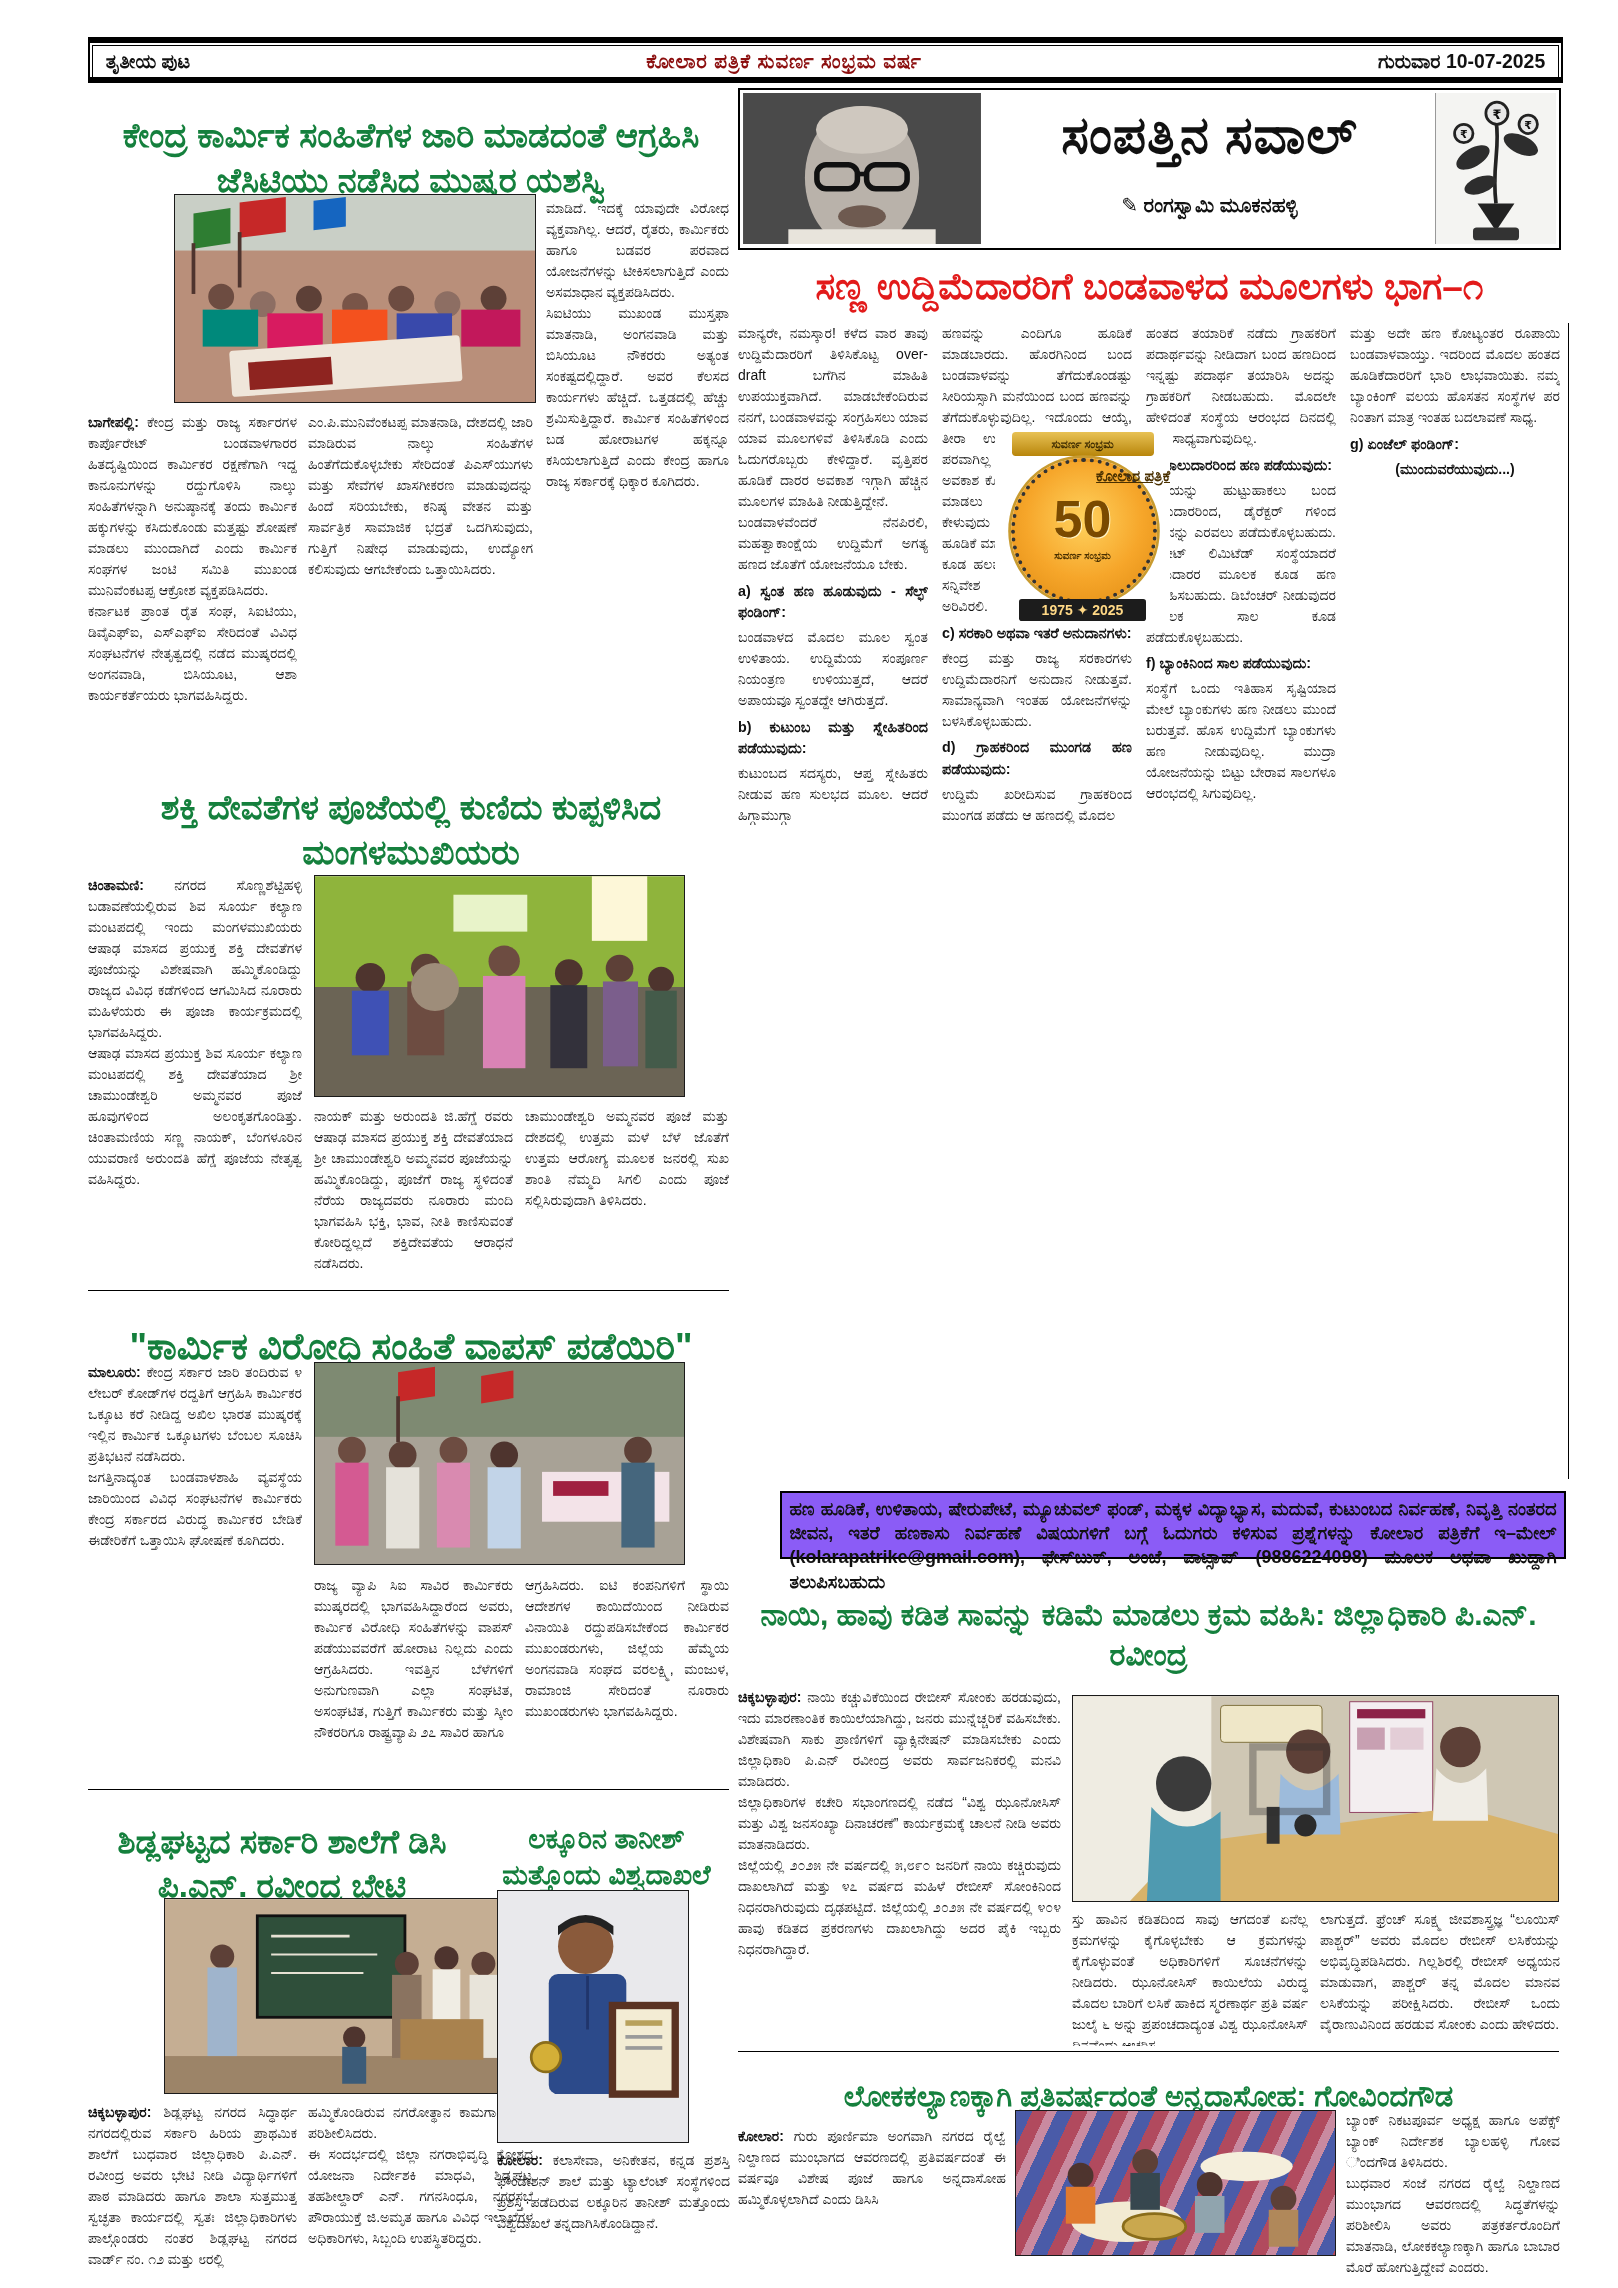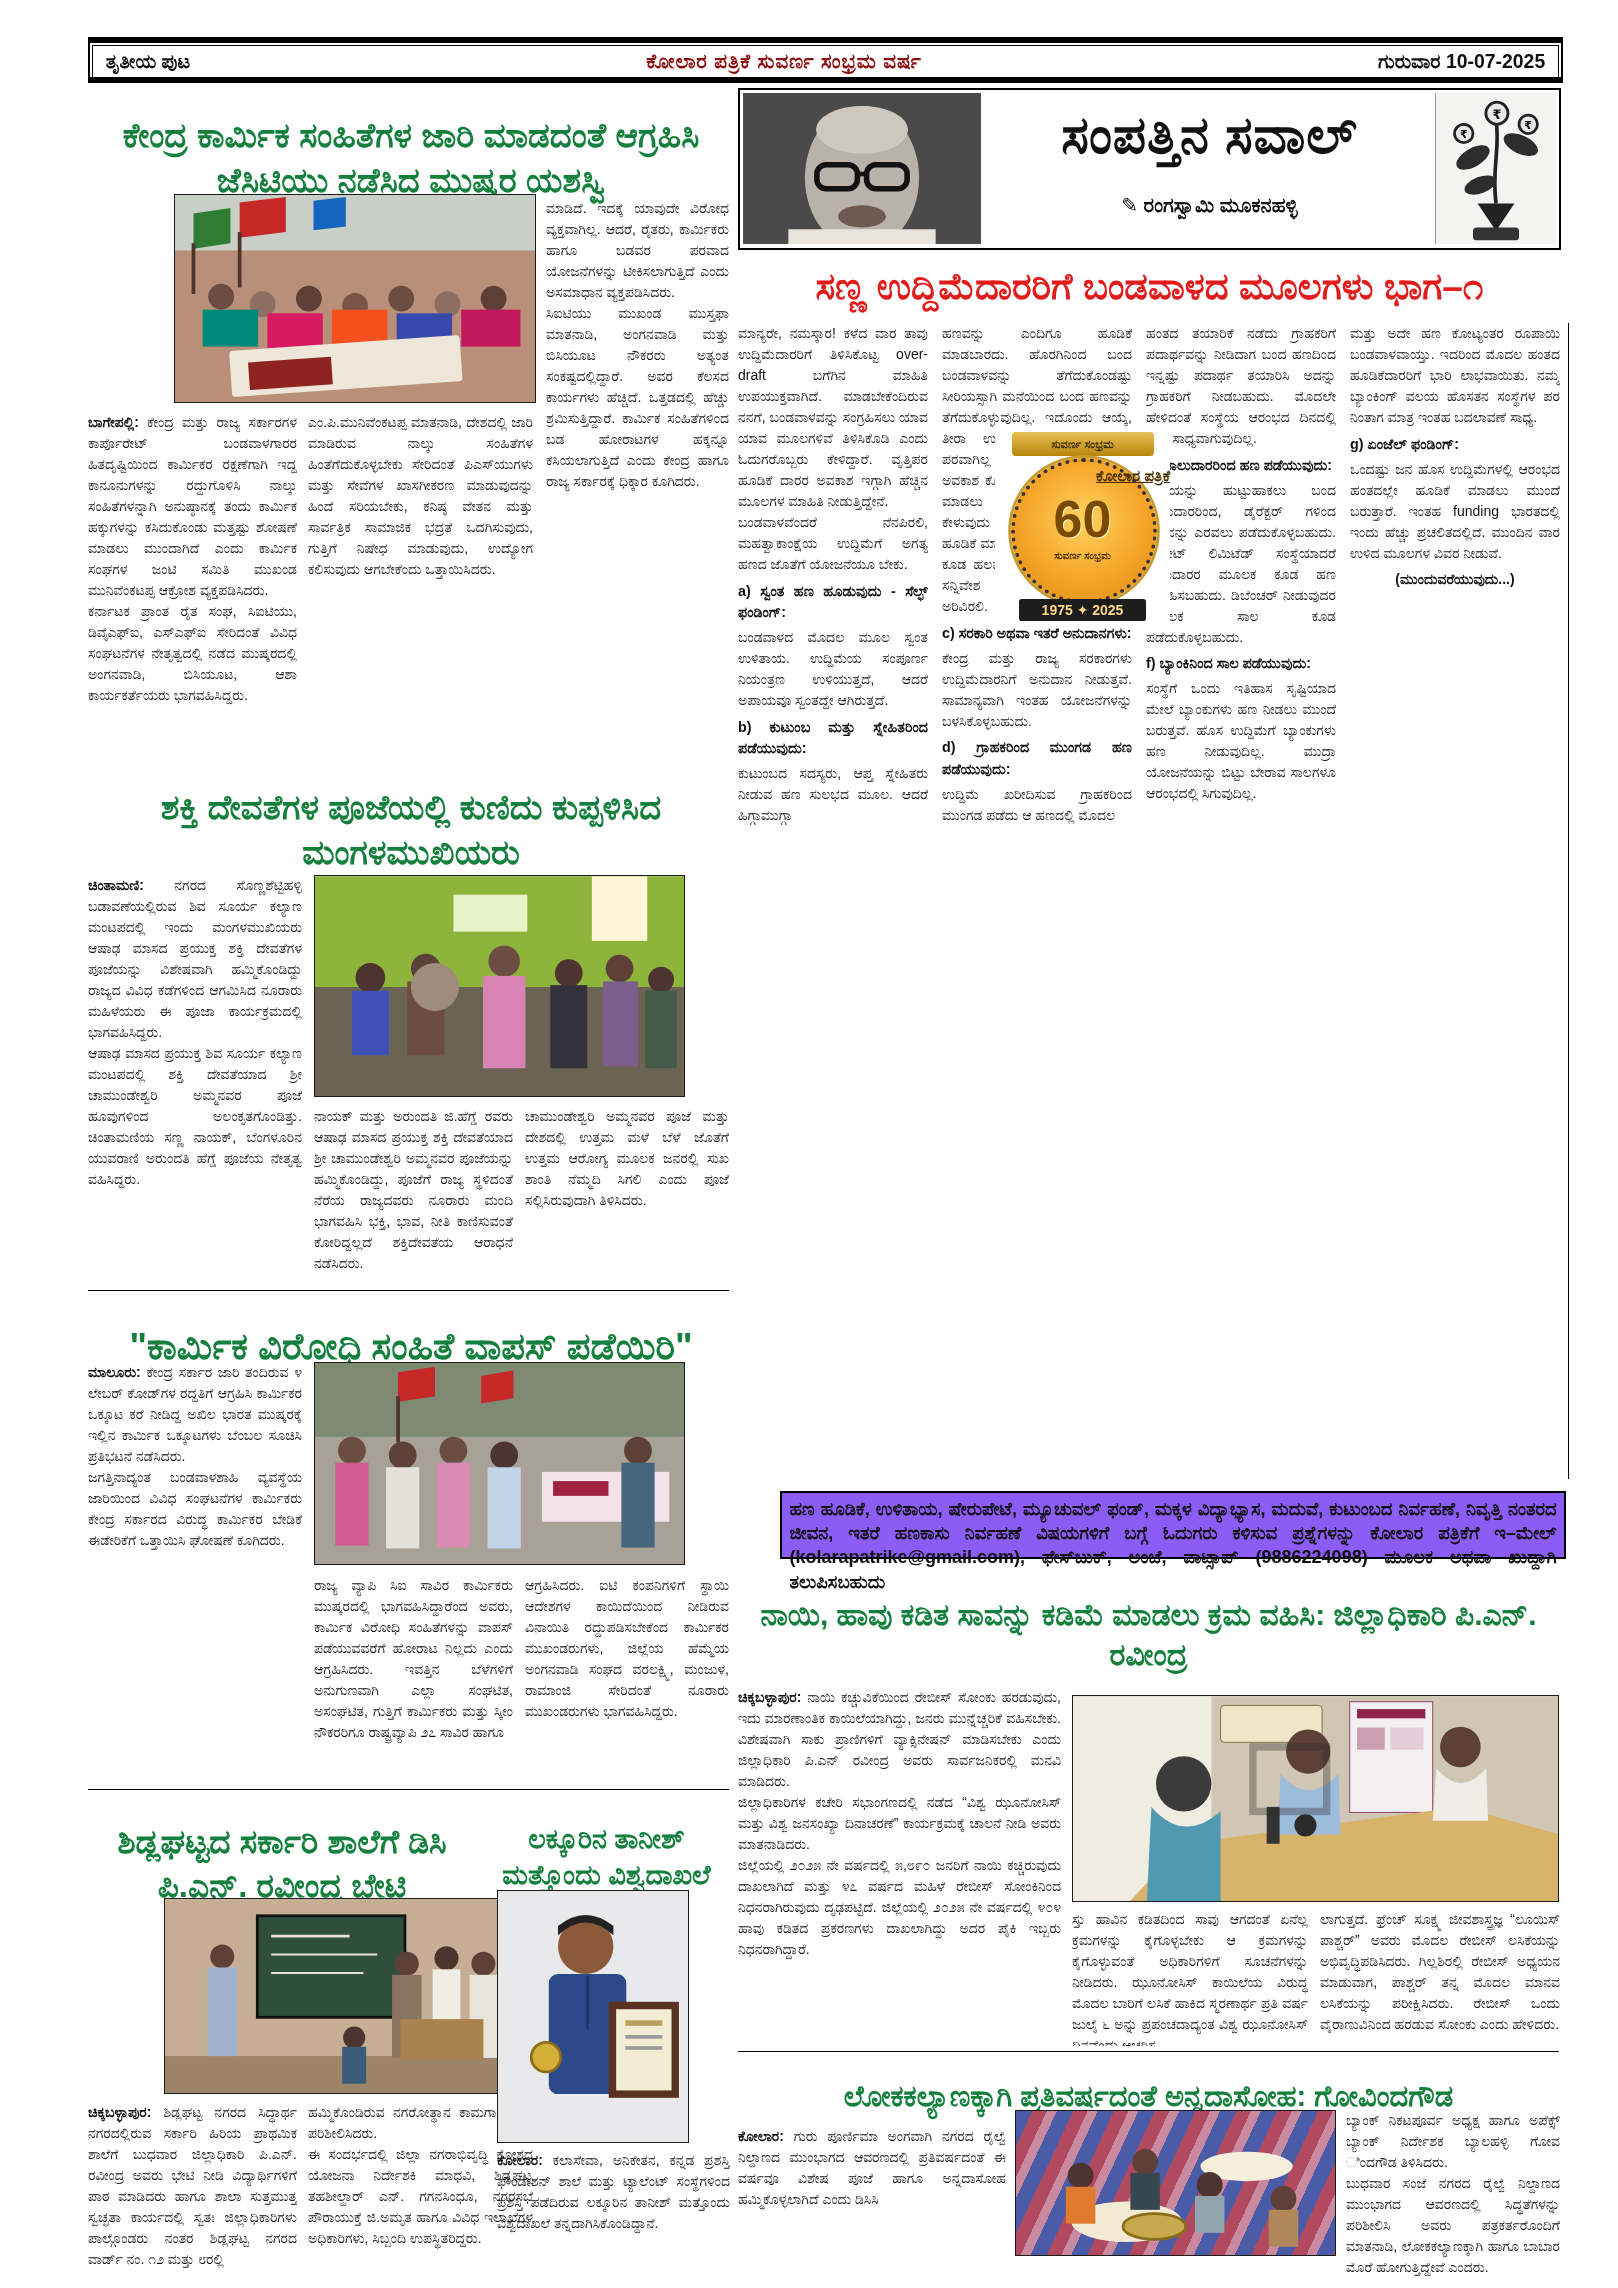--- a/index.html
+++ b/index.html
@@ -202,30 +202,29 @@
   <div class="wcol" id="wc3">
     <p>ಹಂತದ ತಯಾರಿಕೆ ನಡೆದು ಗ್ರಾಹಕರಿಗೆ ಪದಾರ್ಥವನ್ನು ನೀಡಿದಾಗ ಬಂದ ಹಣದಿಂದ ಇನ್ನಷ್ಟು ಪದಾರ್ಥ ತಯಾರಿಸಿ ಅದನ್ನು ಗ್ರಾಹಕರಿಗೆ ನೀಡಬಹುದು. ಮೊದಲೇ ಹೇಳಿದಂತೆ ಸಂಸ್ಥೆಯ ಆರಂಭದ ದಿನದಲ್ಲಿ ಇದು ಸಾಧ್ಯವಾಗುವುದಿಲ್ಲ.</p>
     <h4>e) ಪಾಲುದಾರರಿಂದ ಹಣ ಪಡೆಯುವುದು:</h4>
     <p>ಸಂಸ್ಥೆಯನ್ನು ಹುಟ್ಟುಹಾಕಲು ಬಂದ ಪಾಲುದಾರರಿಂದ, ಡೈರೆಕ್ಟರ್ ಗಳಿಂದ ಹಣವನ್ನು ಎರವಲು ಪಡೆದುಕೊಳ್ಳಬಹುದು. ಪ್ರೈವೇಟ್ ಲಿಮಿಟೆಡ್ ಸಂಸ್ಥೆಯಾದರೆ ಷೇರುದಾರರ ಮೂಲಕ ಕೂಡ ಹಣ ಸಂಗ್ರಹಿಸಬಹುದು. ಡಿಬೆಂಚರ್ ನೀಡುವುದರ ಮೂಲಕ ಸಾಲ ಕೂಡ ಪಡೆದುಕೊಳ್ಳಬಹುದು.</p>
     <h4>f) ಬ್ಯಾಂಕಿನಿಂದ ಸಾಲ ಪಡೆಯುವುದು:</h4>
     <p>ಸಂಸ್ಥೆಗೆ ಒಂದು ಇತಿಹಾಸ ಸೃಷ್ಟಿಯಾದ ಮೇಲೆ ಬ್ಯಾಂಕುಗಳು ಹಣ ನೀಡಲು ಮುಂದೆ ಬರುತ್ತವೆ. ಹೊಸ ಉದ್ದಿಮೆಗೆ ಬ್ಯಾಂಕುಗಳು ಹಣ ನೀಡುವುದಿಲ್ಲ. ಮುದ್ರಾ ಯೋಜನೆಯನ್ನು ಬಿಟ್ಟು ಬೇರಾವ ಸಾಲಗಳೂ ಆರಂಭದಲ್ಲಿ ಸಿಗುವುದಿಲ್ಲ.</p>
   </div>
   <div class="wcol" id="wc4">
     <p>ಮತ್ತು ಅದೇ ಹಣ ಕೋಟ್ಯಂತರ ರೂಪಾಯಿ ಬಂಡವಾಳವಾಯ್ತು. ಇದರಿಂದ ಮೊದಲ ಹಂತದ ಹೂಡಿಕೆದಾರರಿಗೆ ಭಾರಿ ಲಾಭವಾಯಿತು. ನಮ್ಮ ಬ್ಯಾಂಕಿಂಗ್ ವಲಯ ಹೊಸತನ ಸಂಸ್ಥೆಗಳ ಪರ ನಿಂತಾಗ ಮಾತ್ರ ಇಂತಹ ಬದಲಾವಣೆ ಸಾಧ್ಯ.</p>
     <h4>g) ಏಂಜೆಲ್ ಫಂಡಿಂಗ್:</h4>
-    <p>ಒಂದಷ್ಟು ಜನ ಹೊಸ ಉದ್ದಿಮೆಗಳಲ್ಲಿ ಆರಂಭದ ಹಂತದಲ್ಲೇ ಹೂಡಿಕೆ ಮಾಡಲು ಮುಂದೆ ಬರುತ್ತಾರೆ. ಇಂತಹ funding ಭಾರತದಲ್ಲಿ ಇಂದು ಹೆಚ್ಚು ಪ್ರಚಲಿತದಲ್ಲಿದೆ. ಮುಂದಿನ ವಾರ ಉಳಿದ ಮೂಲಗಳ ವಿವರ ನೀಡುವೆ.</p>
     <p style="font-weight:bold;text-align:center">(ಮುಂದುವರೆಯುವುದು...)</p>
   </div>
   <div id="wvline"></div>
 
   <div id="emblem">
     <div class="ribbon">ಸುವರ್ಣ ಸಂಭ್ರಮ</div>
     <div class="ring"></div>
     <div class="paper-name">ಕೋಲಾರ ಪತ್ರಿಕೆ</div>
-    <div class="fifty">60</div>
+    <div class="fifty">50</div>
     <div class="sub">ಸುವರ್ಣ ಸಂಭ್ರಮ</div>
     <div class="years">1975 ✦ 2025</div>
   </div>
 
   <h1 class="hl" id="a2-head">ಶಕ್ತಿ ದೇವತೆಗಳ ಪೂಜೆಯಲ್ಲಿ ಕುಣಿದು ಕುಪ್ಪಳಿಸಿದ ಮಂಗಳಮುಖಿಯರು</h1>
   <div class="col" id="a2-col1"><span class="dl">ಚಿಂತಾಮಣಿ:</span> <span>ನಗರದ ಸೊಣ್ಣಶೆಟ್ಟಿಹಳ್ಳಿ ಬಡಾವಣೆಯಲ್ಲಿರುವ ಶಿವ ಸೂರ್ಯ ಕಲ್ಯಾಣ ಮಂಟಪದಲ್ಲಿ ಇಂದು ಮಂಗಳಮುಖಿಯರು ಆಷಾಢ ಮಾಸದ ಪ್ರಯುಕ್ತ ಶಕ್ತಿ ದೇವತೆಗಳ ಪೂಜೆಯನ್ನು ವಿಶೇಷವಾಗಿ ಹಮ್ಮಿಕೊಂಡಿದ್ದು ರಾಜ್ಯದ ವಿವಿಧ ಕಡೆಗಳಿಂದ ಆಗಮಿಸಿದ ನೂರಾರು ಮಹಿಳೆಯರು ಈ ಪೂಜಾ ಕಾರ್ಯಕ್ರಮದಲ್ಲಿ ಭಾಗವಹಿಸಿದ್ದರು.
 ಆಷಾಢ ಮಾಸದ ಪ್ರಯುಕ್ತ ಶಿವ ಸೂರ್ಯ ಕಲ್ಯಾಣ ಮಂಟಪದಲ್ಲಿ ಶಕ್ತಿ ದೇವತೆಯಾದ ಶ್ರೀ ಚಾಮುಂಡೇಶ್ವರಿ ಅಮ್ಮನವರ ಪೂಜೆ ಹೂವುಗಳಿಂದ ಅಲಂಕೃತಗೊಂಡಿತ್ತು. ಚಿಂತಾಮಣಿಯ ಸಣ್ಣ ನಾಯಕ್, ಬೆಂಗಳೂರಿನ ಯುವರಾಣಿ ಅರುಂದತಿ ಹೆಗ್ಡೆ ಪೂಜೆಯ ನೇತೃತ್ವ ವಹಿಸಿದ್ದರು.</span></div>
   <div class="ph" id="a2-photo">
     <svg width="371" height="222" viewBox="0 0 402 240" xmlns="http://www.w3.org/2000/svg">
       <rect width="402" height="240" fill="#8fb43c"></rect>

